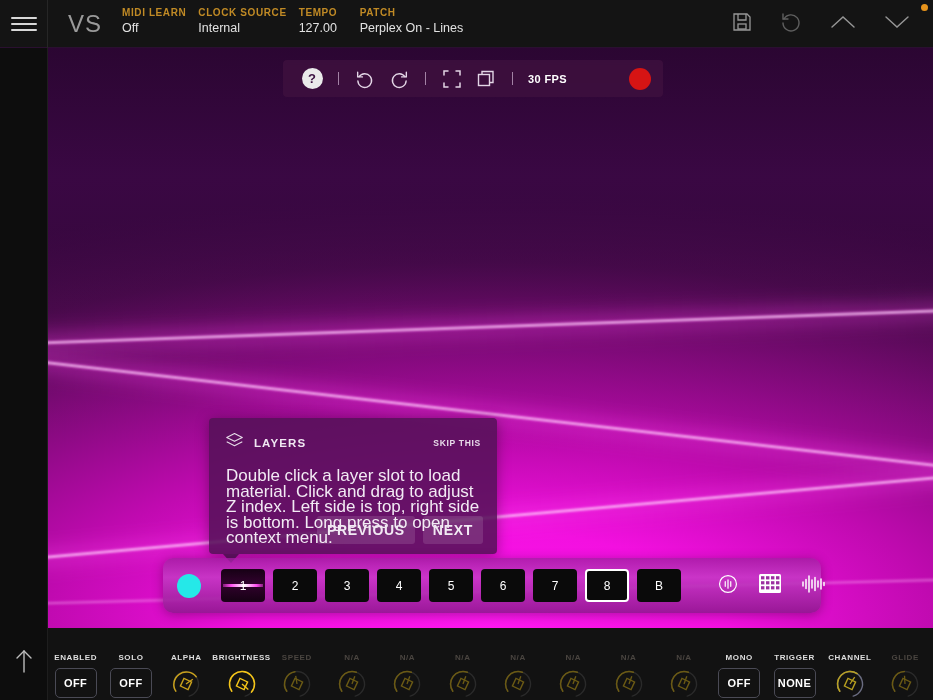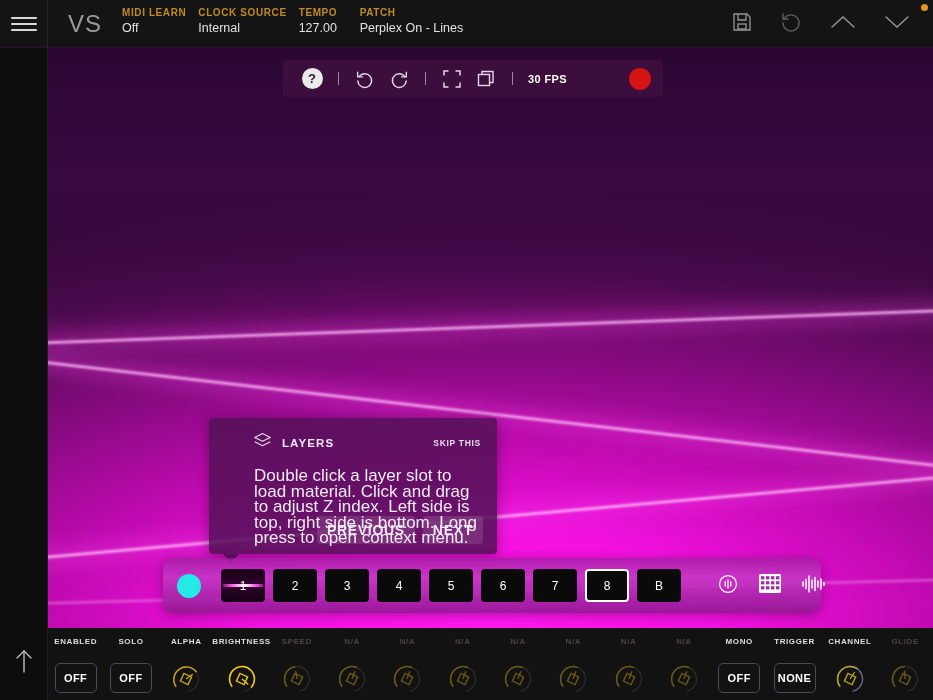--- a/index.html
+++ b/index.html
@@ -113,21 +113,20 @@
   .recdot {
     width: 22px; height: 22px; border-radius: 50%; background: #d61414;
     margin-left: 56px; cursor: pointer;
   }
 
   
   .tipcard {
     position: absolute; left: 209px; top: 418px; width: 288px; height: 136px;
     background: rgba(83,18,86,0.86); border-radius: 4px; overflow: hidden;
     box-shadow: 0 2px 14px rgba(0,0,0,0.35);
-    padding-left: 28px;
   }
   .tip-head { display: flex; align-items: center; padding: 13px 16px 0 16px; }
   .tip-title {
     font-size: 11.5px; font-weight: bold; letter-spacing: 1.1px; color: #f0e6f2;
     margin-left: 10px;
   }
   .tip-skip {
     margin-left: auto; font-size: 8.5px; font-weight: bold; letter-spacing: 0.7px;
     color: #e8dcea; cursor: pointer;
   }
@@ -182,21 +181,21 @@
   .slot.thumb > span { position: relative; z-index: 2; }
   .lb-icons { display: flex; align-items: center; gap: 20px; margin-left: 12px; }
   .lb-icon { cursor: pointer; display: block; }
 
   
   .ctrlstrip {
     position: absolute; left: 48px; top: 628px; width: 885px; height: 72px;
     background: #121212; display: flex; align-items: flex-start;
     padding-top: 9px;
   }
-  .ctrl { width: 55.3px; display: flex; flex-direction: column; align-items: center; gap: 17px; }
+  .ctrl { width: 55.3px; display: flex; flex-direction: column; align-items: center; gap: 6px; margin-top: 16px; }
   .ctrl-label {
     font-size: 8px; font-weight: bold; letter-spacing: 0.6px; color: #dedede;
     text-transform: uppercase; white-space: nowrap;
   }
   .ctrl-label.dim { color: #4a4540; }
   .togglebtn {
     width: 42px; height: 30px; border: 1px solid #4a4a55; border-radius: 5px;
     display: flex; align-items: center; justify-content: center;
     font-size: 11px; font-weight: bold; color: #ffffff; letter-spacing: 0.4px;
     cursor: pointer; background: #121212;

